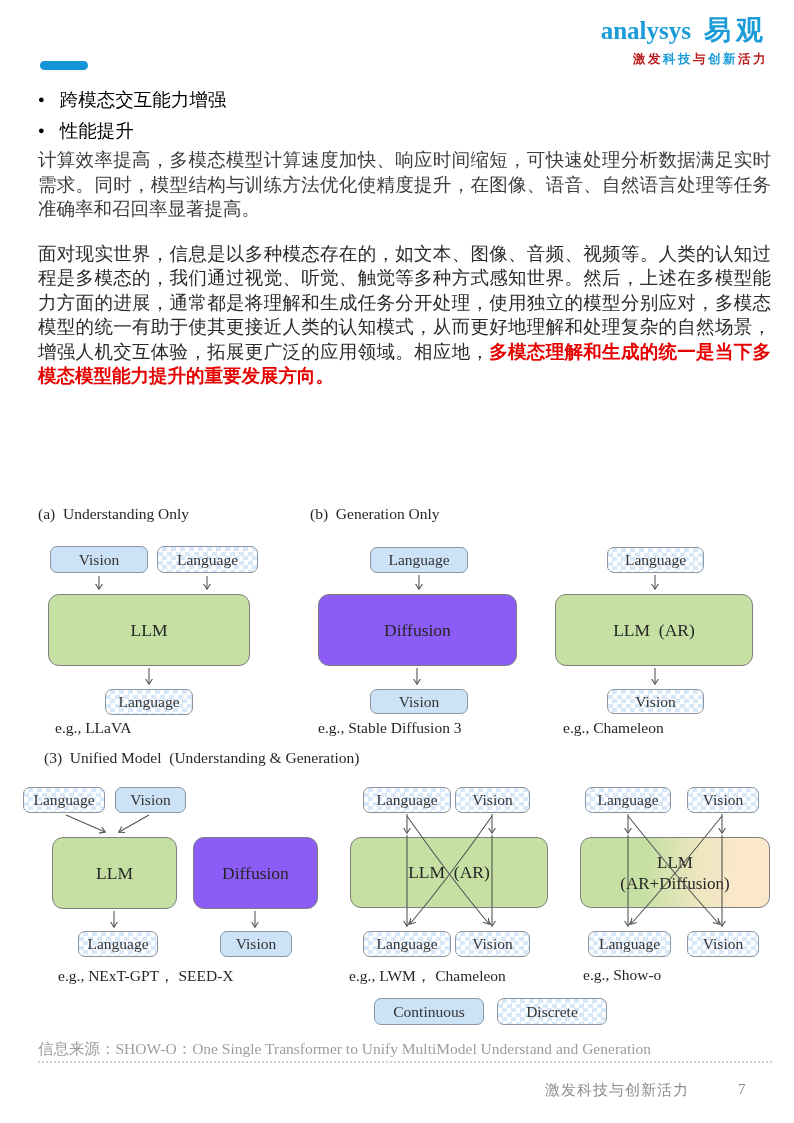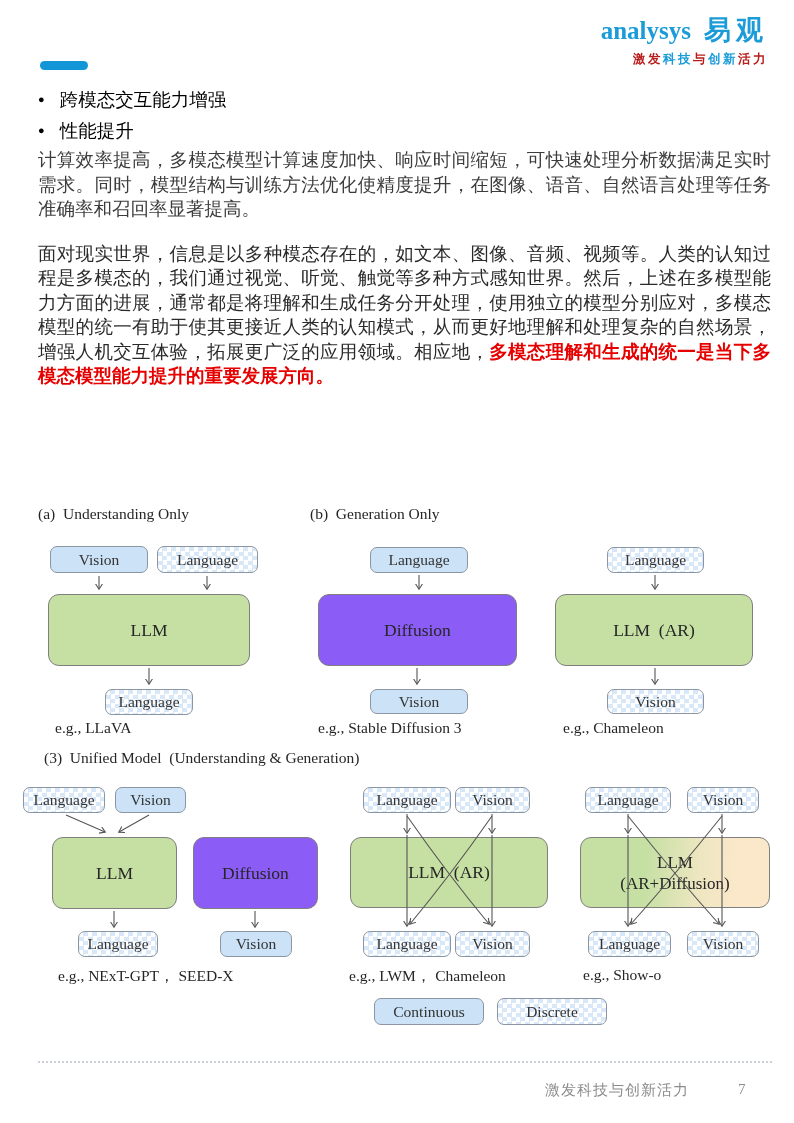--- a/index.html
+++ b/index.html
@@ -154,17 +154,18 @@
 
       <path d="M628,814 L628,833" marker-end="url(#ah)"></path>
       <path d="M628,835 L628,926" marker-end="url(#ah)"></path>
       <path d="M722,814 L722,833" marker-end="url(#ah)"></path>
       <path d="M722,835 L722,926" marker-end="url(#ah)"></path>
       <path d="M628,816 Q676,876 719,924" marker-end="url(#ah)"></path>
       <path d="M722,816 Q674,876 631,924" marker-end="url(#ah)"></path>
     </g>
   </svg>
 
+  <div class="source">信息来源：SHOW-O：One Single Transformer to Unify MultiModel Understand and Generation</div>
   <div class="dotline"></div>
   <div class="footer-slogan">激发科技与创新活力</div>
   <div class="footer-page">7</div>
 
 </div>
 
 </body></html>

